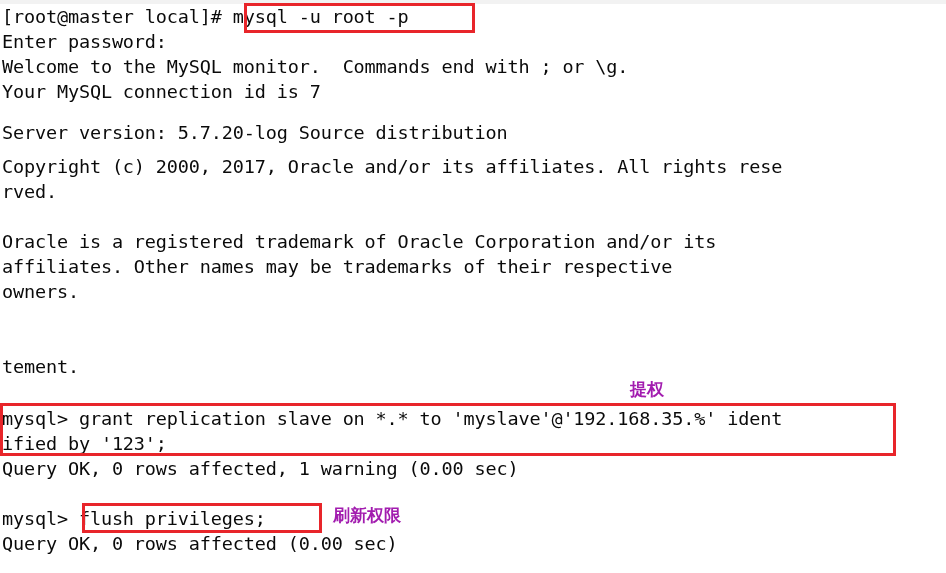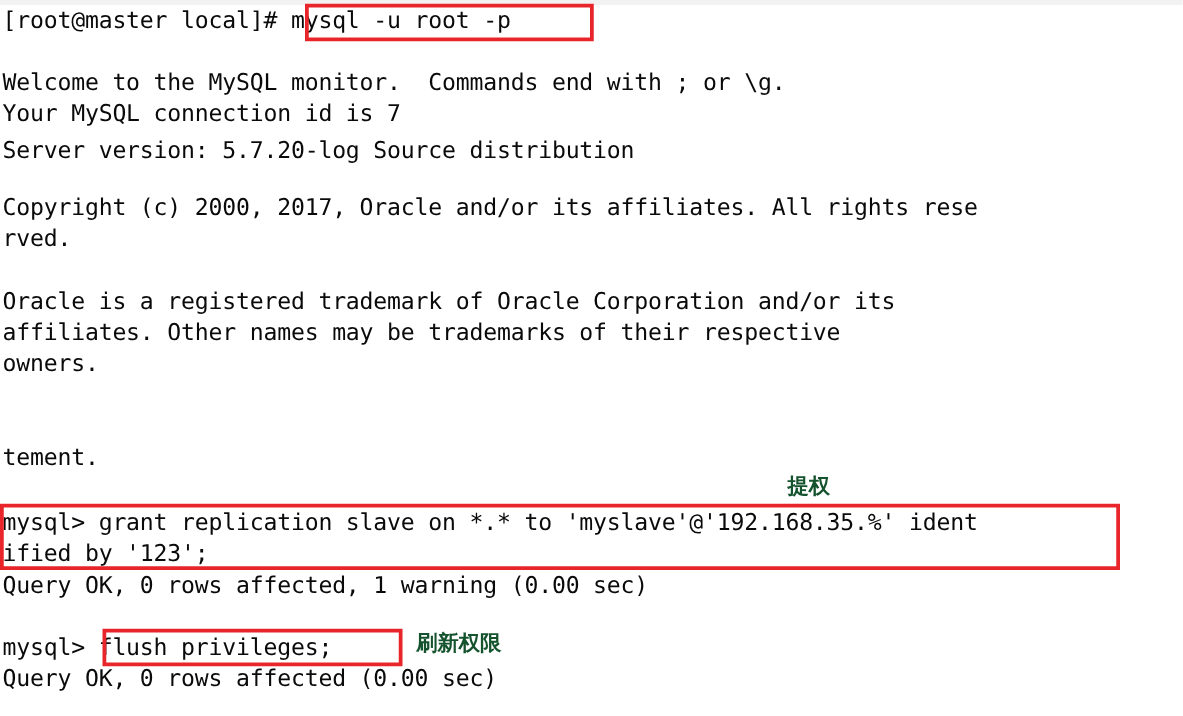--- a/index.html
+++ b/index.html
@@ -40,40 +40,41 @@
     height: 25px;
   }
   .redbox {
     position: absolute;
     border: 3px solid #e8252a;
     box-sizing: border-box;
     background: transparent;
   }
   .annot {
     position: absolute;
-    color: #14532d;
+    color: #a21caf;
     font-family: "DejaVu Sans", "Liberation Sans", sans-serif;
     font-size: 17px;
     font-weight: bold;
     line-height: 20px;
     white-space: pre;
     text-align: center;
   }
 </style>
 </head>
 <body>
 
 <div id="terminal">
 
   <div id="top-edge"></div>
 
   <div class="line" style="top:4px">[root@master local]# mysql -u root -p</div>
+  <div class="line" style="top:29px">Enter password:</div>
   <div class="line" style="top:54px">Welcome to the MySQL monitor.  Commands end with ; or \g.</div>
   <div class="line" style="top:79px">Your MySQL connection id is 7</div>
-  <div class="line" style="top:108px">Server version: 5.7.20-log Source distribution</div>
+  <div class="line" style="top:120px">Server version: 5.7.20-log Source distribution</div>
   <div class="line" style="top:129px"></div>
   <div class="line" style="top:154px">Copyright (c) 2000, 2017, Oracle and/or its affiliates. All rights rese</div>
   <div class="line" style="top:179px">rved.</div>
   <div class="line" style="top:204px"></div>
   <div class="line" style="top:254px">affiliates. Other names may be trademarks of their respective</div>
   <div class="line" style="top:229px">Oracle is a registered trademark of Oracle Corporation and/or its</div>
   <div class="line" style="top:279px">owners.</div>
   <div class="line" style="top:304px"></div>
   <div class="line" style="top:354px">tement.</div>
   <div class="line" style="top:379px"></div>

